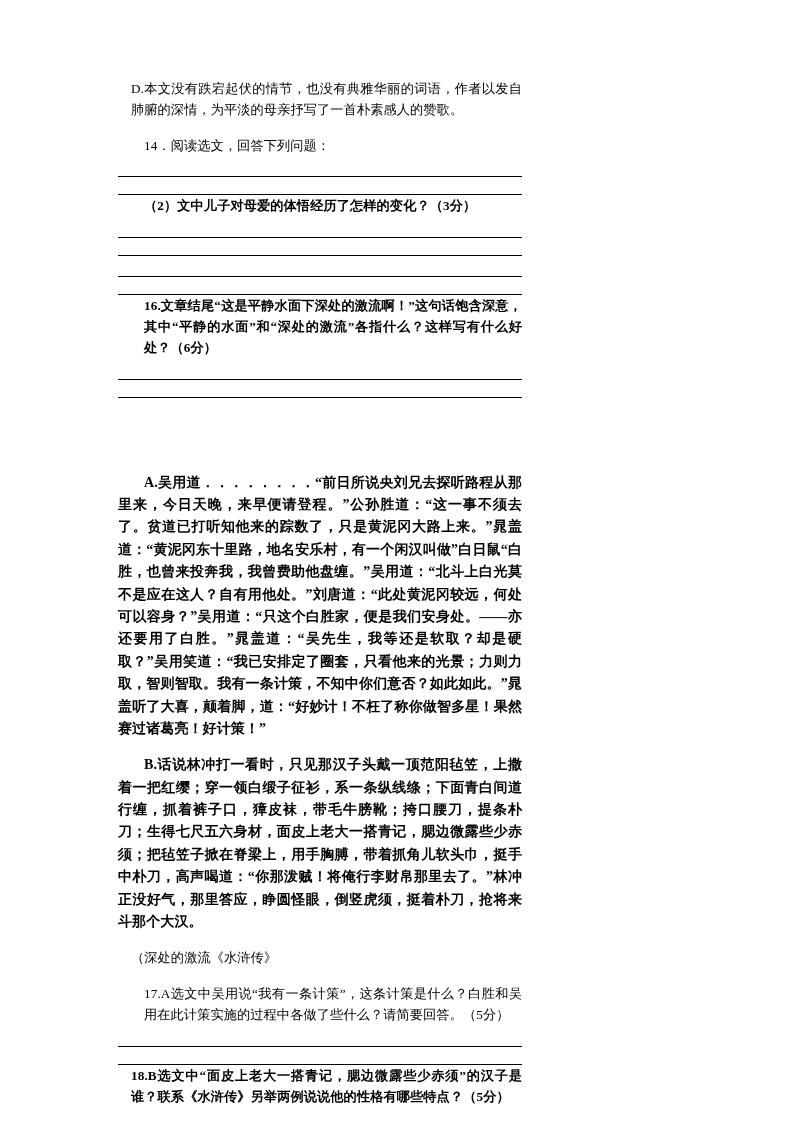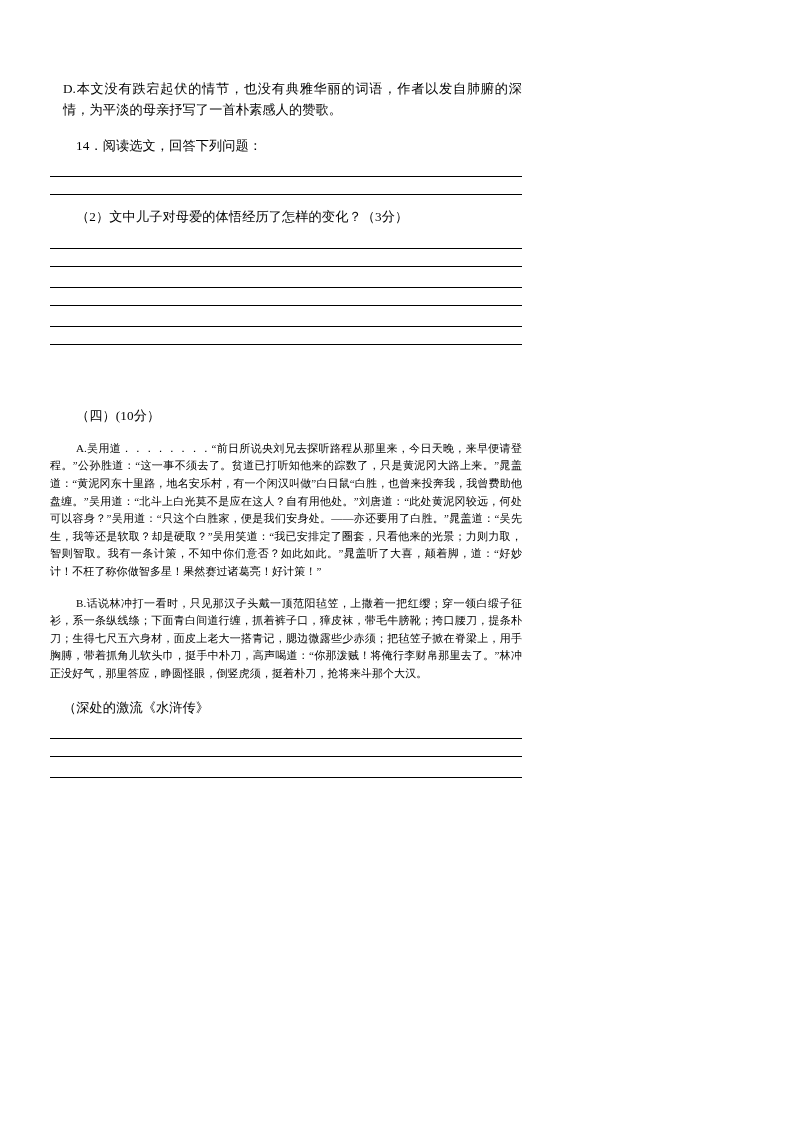--- a/index.html
+++ b/index.html
@@ -13,45 +13,46 @@
     font-family: "Liberation Serif", "DejaVu Serif", serif;
     color: #000000;
     position: relative;
     overflow: hidden;
   }
   .page {
     position: relative;
     width: 630px;
     height: 1123px;
     box-sizing: border-box;
-    padding: 78px 108px 60px 50px;
+    padding: 78px 108px 60px 118px;
     border-radius: 18px;
   }
   p {
     margin: 0;
     font-size: 13.2px;
     line-height: 1.62;
     text-align: justify;
     letter-spacing: 0.1px;
   }
   .indent-1em { padding-left: 13px; }
   .indent-2em { padding-left: 26px; }
   .gap-sm { margin-top: 14px; }
-  .gap-md { margin-top: 11px; }
+  .gap-md { margin-top: 0; font-weight: bold; }
   .rule {
     border-bottom: 1px solid #000;
     height: 0;
     margin: 20px 0 0 0;
   }
   .rule.tight { margin-top: 17px; }
   .section-space-xl { height: 60px; }
   .excerpt {
-    font-size: 11px;
+    font-size: 14px;
     line-height: 1.6;
     text-align: justify;
+    font-weight: bold;
   }
   .para-indent {
     text-indent: 26px;
   }
 </style>
 </head>
 <body>
 
 <div class="page">
 
@@ -65,34 +66,36 @@
 
   <p class="indent-2em gap-md">（2）文中儿子对母爱的体悟经历了怎样的变化？（3分）</p>
 
   <div class="rule"></div>
   <div class="rule tight"></div>
 
 
   <div class="rule"></div>
   <div class="rule tight"></div>
 
+  <p class="indent-2em gap-md">16.文章结尾“这是平静水面下深处的激流啊！”这句话饱含深意，其中“平静的水面”和“深处的激流”各指什么？这样写有什么好处？（6分）</p>
 
   <div class="rule"></div>
   <div class="rule tight"></div>
 
   <div class="section-space-xl"></div>
 
-  <p class="indent-2em">（四）(10分）</p>
 
   <p class="excerpt para-indent gap-sm">A.吴用道．．．．．．．．“前日所说央刘兄去探听路程从那里来，今日天晚，来早便请登程。”公孙胜道：“这一事不须去了。贫道已打听知他来的踪数了，只是黄泥冈大路上来。”晁盖道：“黄泥冈东十里路，地名安乐村，有一个闲汉叫做”白日鼠“白胜，也曾来投奔我，我曾费助他盘缠。”吴用道：“北斗上白光莫不是应在这人？自有用他处。”刘唐道：“此处黄泥冈较远，何处可以容身？”吴用道：“只这个白胜家，便是我们安身处。——亦还要用了白胜。”晁盖道：“吴先生，我等还是软取？却是硬取？”吴用笑道：“我已安排定了圈套，只看他来的光景；力则力取，智则智取。我有一条计策，不知中你们意否？如此如此。”晁盖听了大喜，颠着脚，道：“好妙计！不枉了称你做智多星！果然赛过诸葛亮！好计策！”</p>
 
   <p class="excerpt para-indent gap-sm">B.话说林冲打一看时，只见那汉子头戴一顶范阳毡笠，上撒着一把红缨；穿一领白缎子征衫，系一条纵线绦；下面青白间道行缠，抓着裤子口，獐皮袜，带毛牛膀靴；挎口腰刀，提条朴刀；生得七尺五六身材，面皮上老大一搭青记，腮边微露些少赤须；把毡笠子掀在脊梁上，用手胸膊，带着抓角儿软头巾，挺手中朴刀，高声喝道：“你那泼贼！将俺行李财帛那里去了。”林冲正没好气，那里答应，睁圆怪眼，倒竖虎须，挺着朴刀，抢将来斗那个大汉。</p>
 
   <p class="indent-1em gap-sm">（深处的激流《水浒传》</p>
 
+  <p class="indent-2em gap-sm">17.A选文中吴用说“我有一条计策”，这条计策是什么？白胜和吴用在此计策实施的过程中各做了些什么？请简要回答。（5分）</p>
 
   <div class="rule"></div>
   <div class="rule tight"></div>
 
+  <p class="indent-1em gap-md">18.B选文中“面皮上老大一搭青记，腮边微露些少赤须”的汉子是谁？联系《水浒传》另举两例说说他的性格有哪些特点？（5分）</p>
 
   <div class="rule"></div>
 
 </div>
 
 </body></html>

